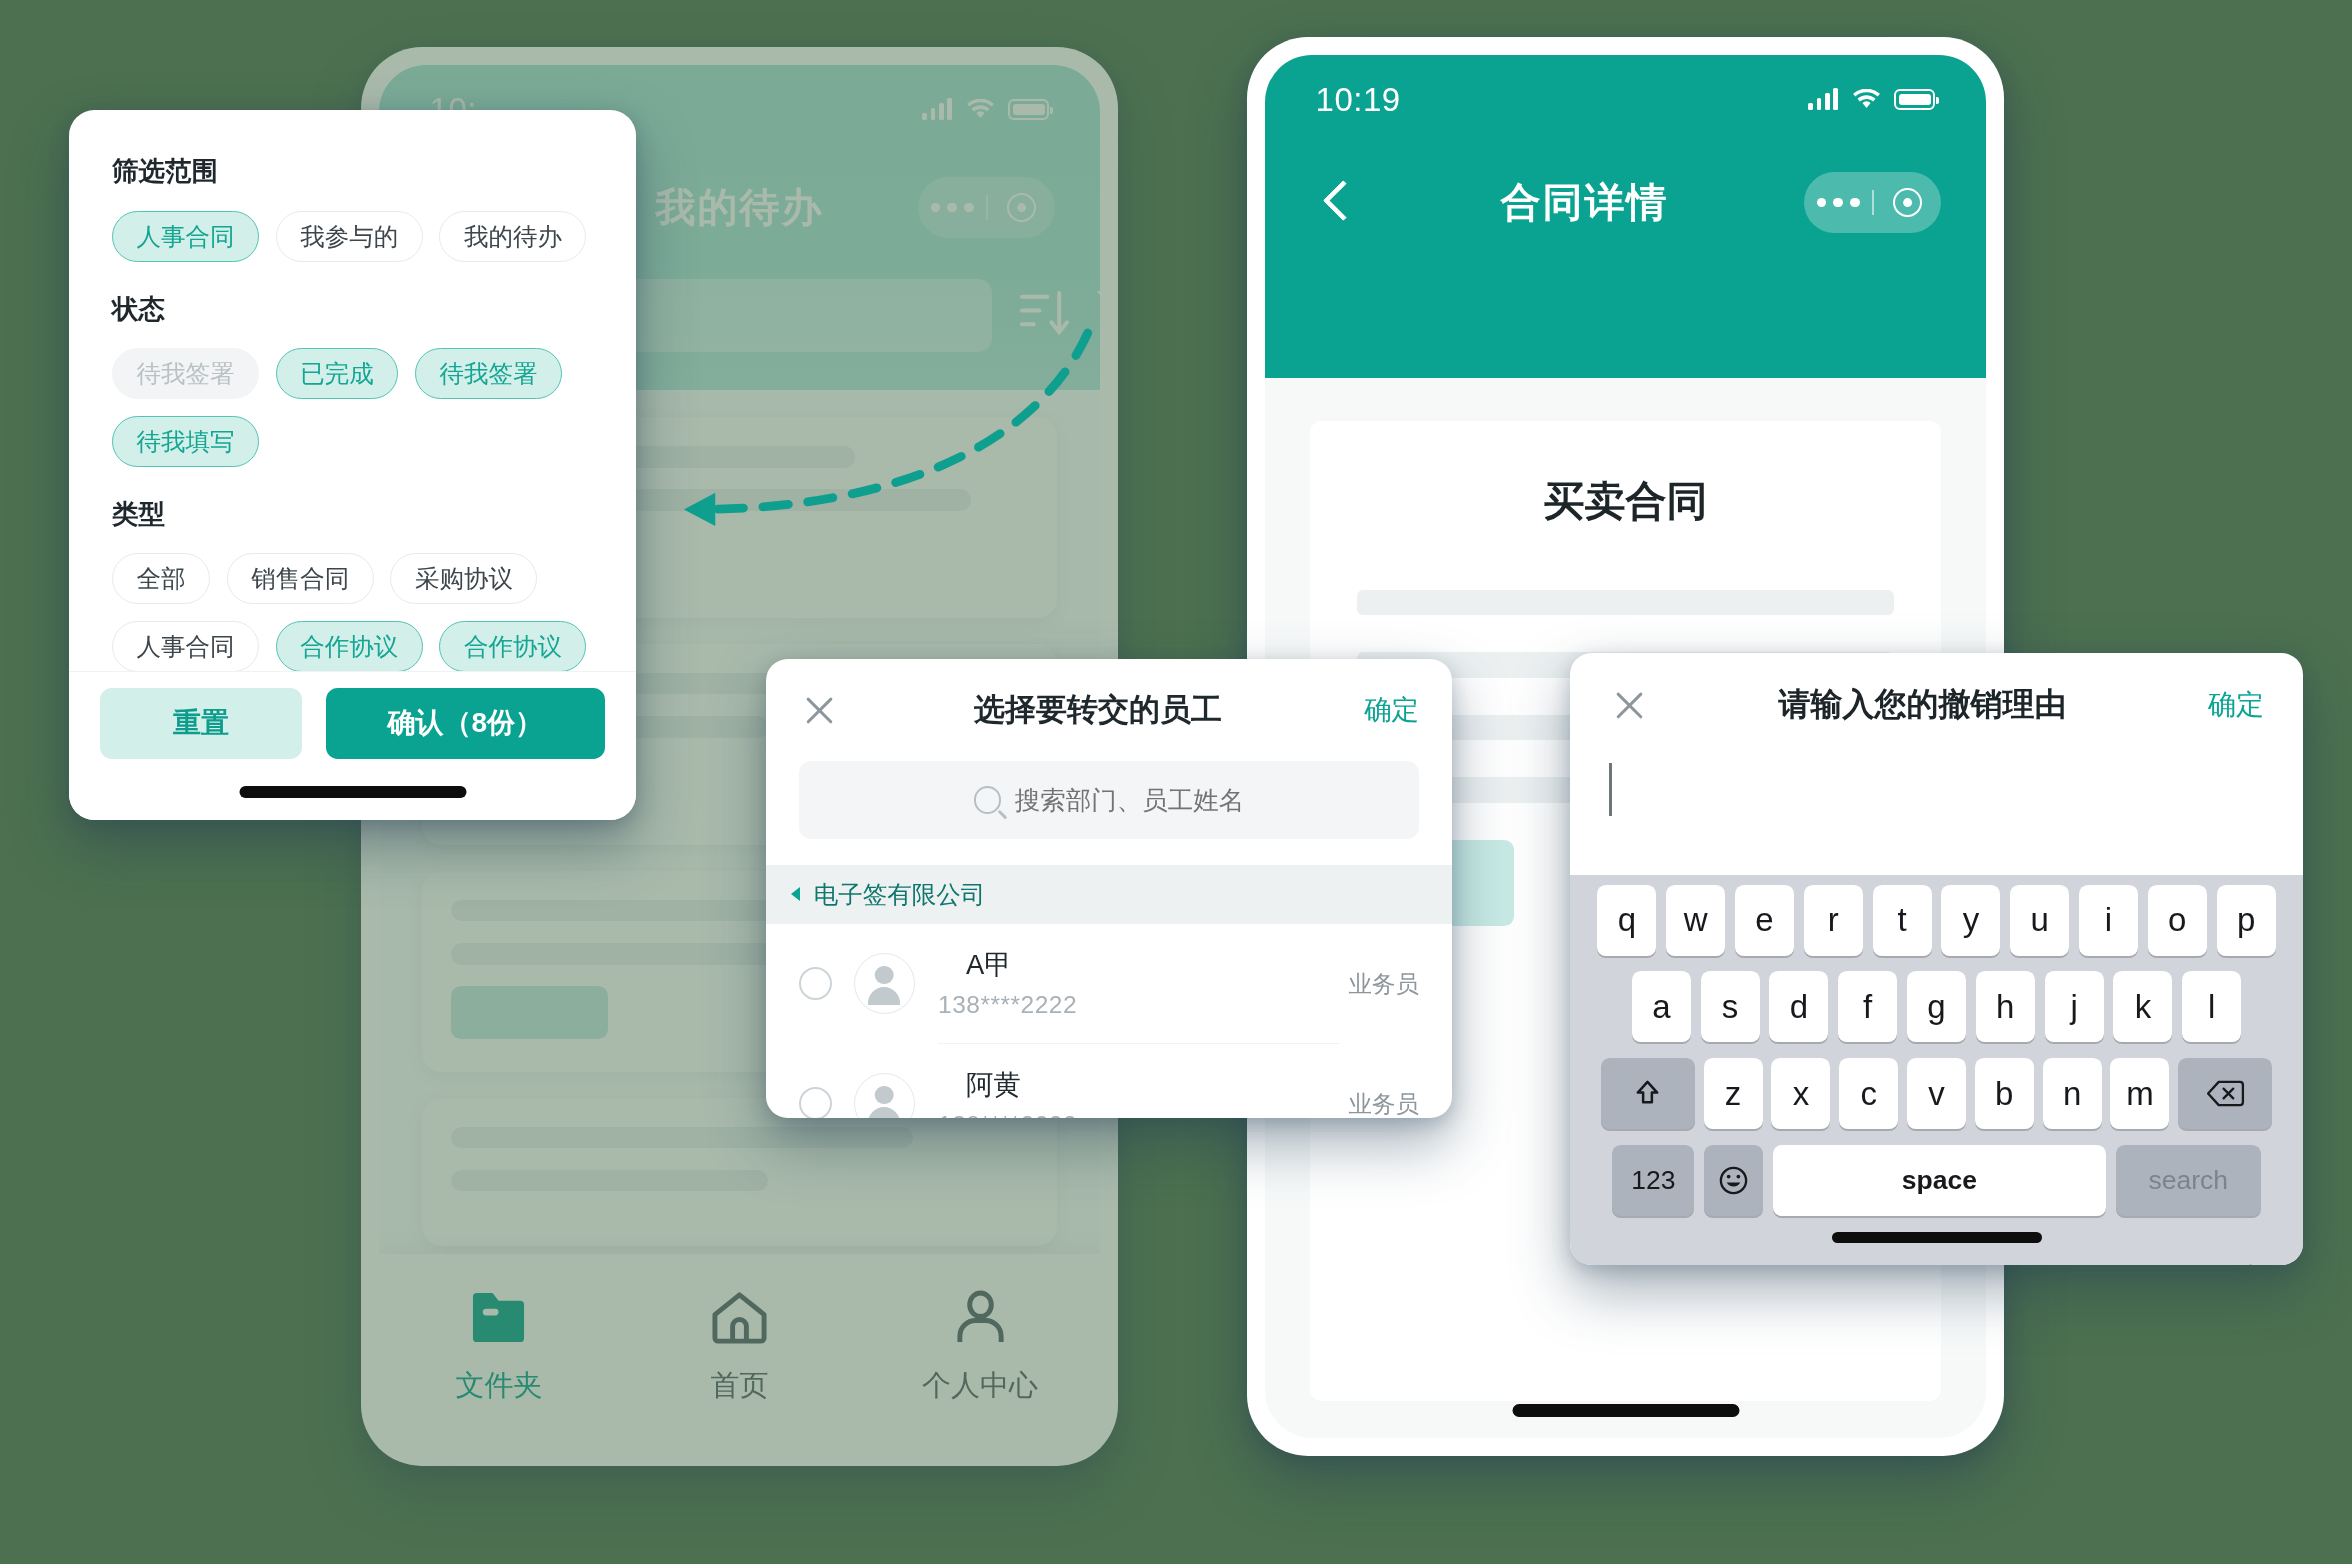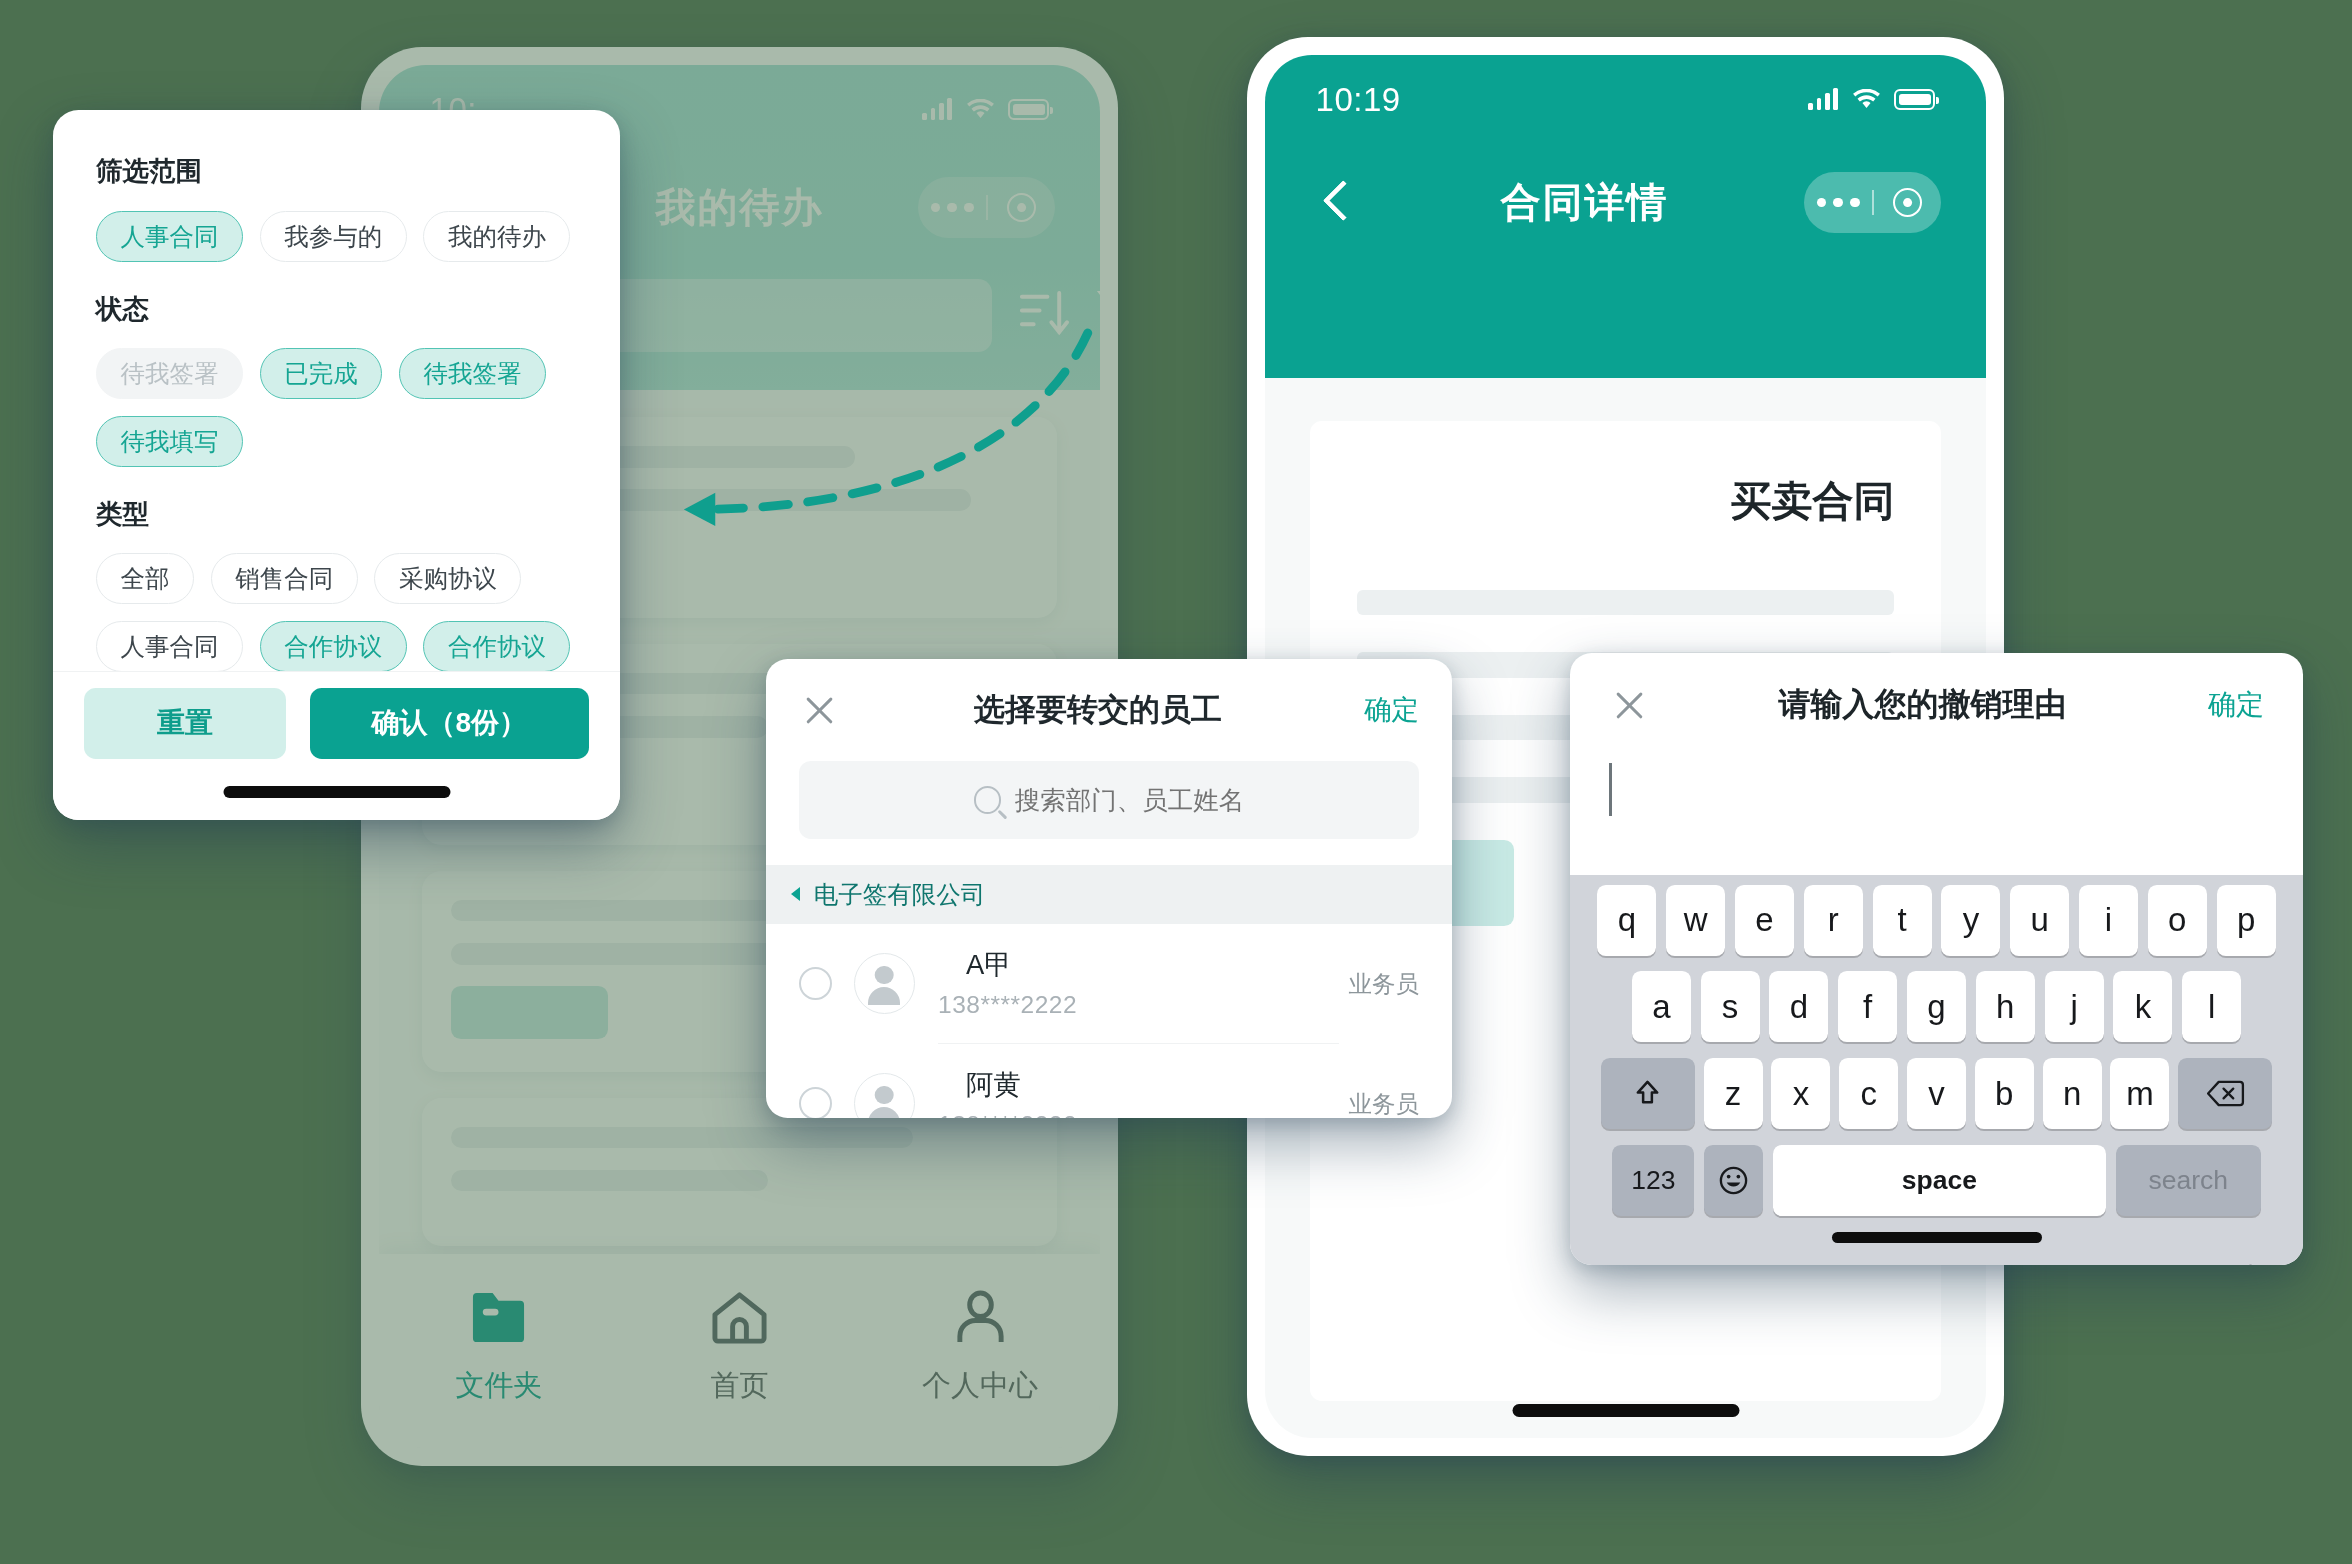--- a/index.html
+++ b/index.html
@@ -76,31 +76,31 @@
   
   #phone2 { left: 1247px; top: 37px; width: 757px; height: 1419px; }
   .p2-header { position:absolute; left:0;top:0;width:100%;height:323px; background:#0aa291; }
   .p2-navrow { position:absolute; left:0; top:94px; width:100%; height:108px; display:flex; align-items:center; padding:0 45px; }
   .p2-back { width:55px; height:55px; position:relative; }
   .p2-back:before{content:"";position:absolute;left:19.6px;top:10.8px;width:23.5px;height:23.5px;
     border-left:5.9px solid #fff;border-bottom:5.9px solid #fff;transform:rotate(45deg);border-radius:2px;}
   .p2-title { flex:1; text-align:center; color:#fff; font-size:40px; font-weight:600; letter-spacing:2px; }
   .p2-body { position:absolute; left:0; top:323px; right:0; bottom:0; background:#f7f9f9; padding:43px 45px 0 45px; }
   .doc { background:#fff; border-radius:11.8px; padding:53px 47px 59px 47px; min-height:980px; }
-  .doc-title { text-align:right; font-size:41px; font-weight:700; color:#1d2529; margin-bottom:61px; }
+  .doc-title { text-align:center; font-size:41px; font-weight:700; color:#1d2529; margin-bottom:61px; }
   .doc-line { height:25.5px; border-radius:5.9px; background:#ecf0f1; margin-bottom:37px; }
   .doc-line.s { width:50%; }
   .doc-chip { width:157px;height:86px;border-radius:9.8px;background:#c8eae5;margin-top:17.6px;}
 
   .home-ind { position:absolute; bottom:21.6px; left:50%; transform:translateX(-50%);
     width:227px; height:12.7px; background:#0d0d0d; border-radius:6.9px; }
 
   
   #filter {
-    position:absolute; left:53px; top:110px; width:567px; height:710px;
+    position:absolute; left:69px; top:110px; width:567px; height:710px;
     background:#fff; border-radius:25.5px; padding:43px 43px 0 43px;
     box-shadow:0 25.5px 57px rgba(36,62,84,0.42), 0 5.9px 17.6px rgba(36,62,84,0.25);
     overflow:hidden;
   }
   .f-sec { font-size:26.5px; font-weight:700; color:#1f282d; margin-bottom:21.6px; }
   .f-row { display:flex; gap:16.7px; flex-wrap:wrap; margin-bottom:29px; }
   .chip { height:51px; padding:0 23.5px; border-radius:25.5px; border:1.6px solid #e6eaec;
     background:#fff; color:#3d464c; font-size:24.5px; display:flex; align-items:center;
     justify-content:center; white-space:nowrap; }
   .chip.on { background:#d2efea; border-color:#52c4b4; color:#15a593; }

